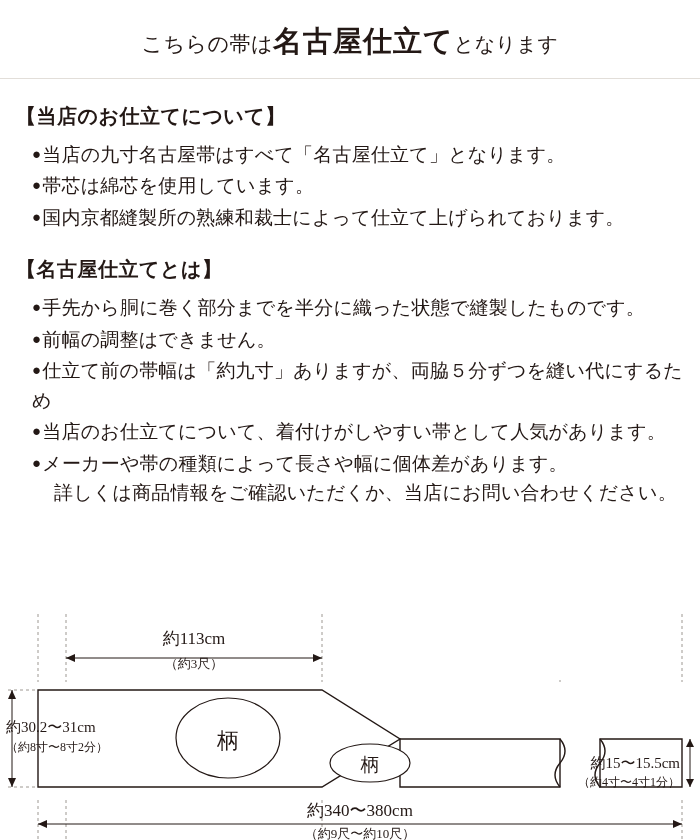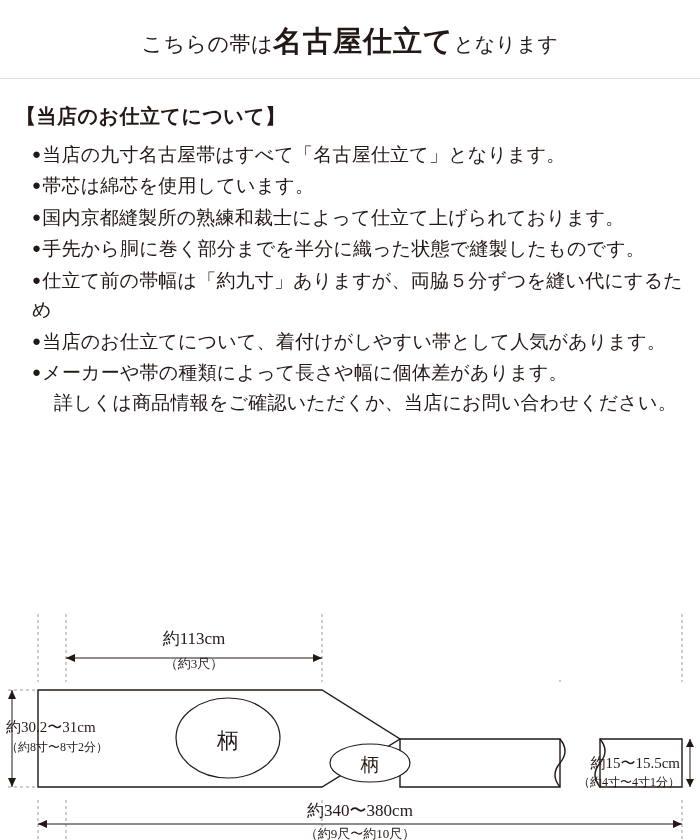--- a/index.html
+++ b/index.html
@@ -112,23 +112,27 @@
       <li>
         <span class="dot">●</span><span>帯芯は綿芯を使用しています。</span>
       </li>
       <li>
         <span class="dot">●</span><span>国内京都縫製所の熟練和裁士によって仕立て上げられております。</span>
       </li>
     </ul>
   </div>
 
   <div class="section">
+    <div class="sec-head">【名古屋仕立てとは】</div>
     <ul class="bullet-list">
       <li>
         <span class="dot">●</span><span>手先から胴に巻く部分までを半分に織った状態で縫製したものです。</span>
+      </li>
+      <li>
+        <span class="dot">●</span><span>前幅の調整はできません。</span>
       </li>
       <li>
         <span class="dot">●</span><span>仕立て前の帯幅は「約九寸」ありますが、両脇５分ずつを縫い代にするため</span>
       </li>
       <li>
         <span class="dot">●</span><span>当店のお仕立てについて、着付けがしやすい帯として人気があります。</span>
       </li>
       <li>
         <span class="dot">●</span><span>メーカーや帯の種類によって長さや幅に個体差があります。</span>
         <span class="cont-line">詳しくは商品情報をご確認いただくか、当店にお問い合わせください。</span>

